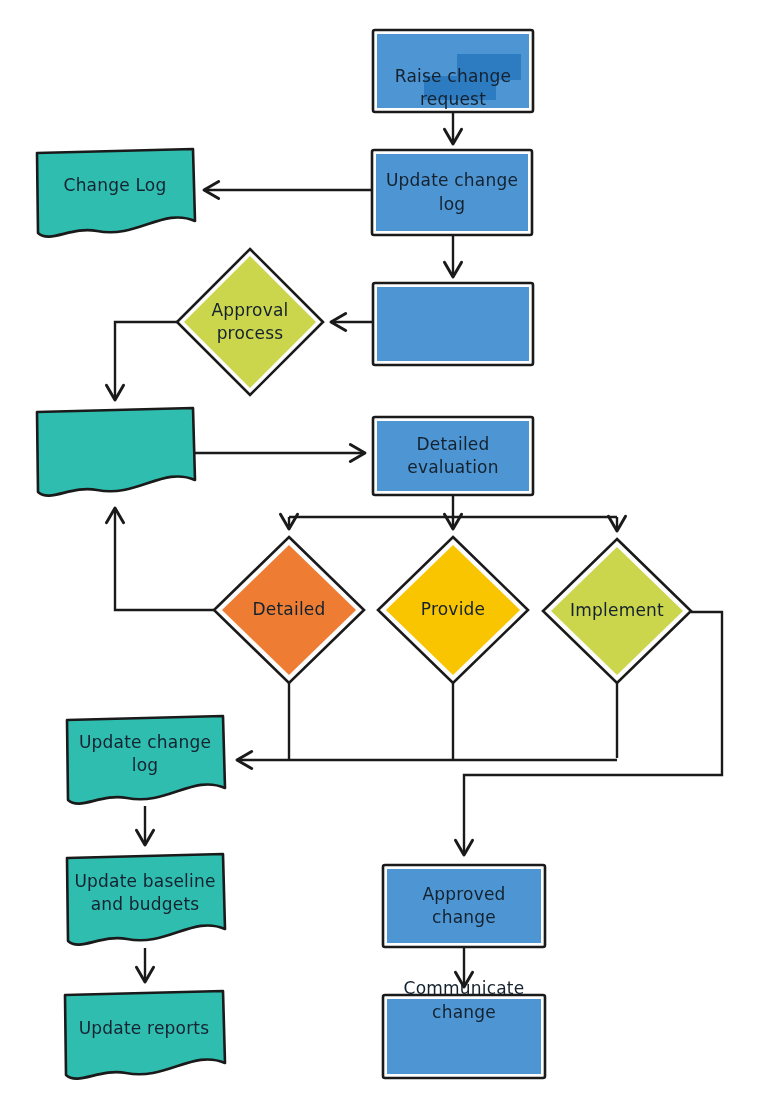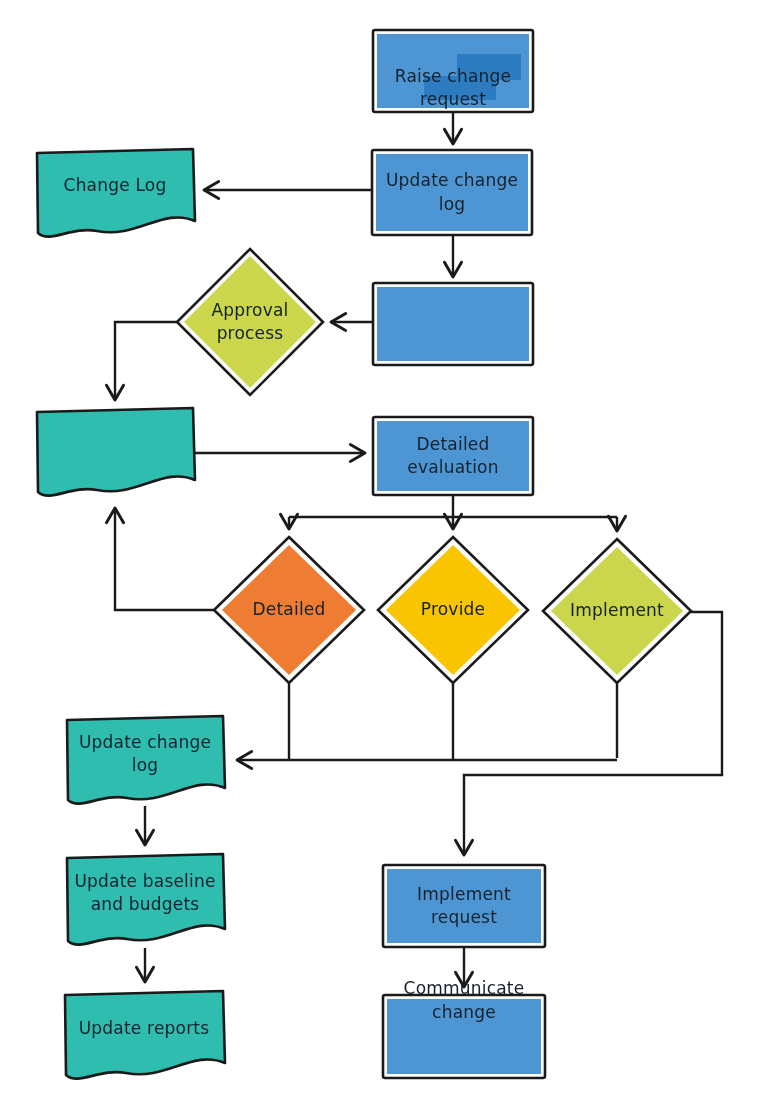--- a/index.html
+++ b/index.html
@@ -137,16 +137,16 @@
   <div class="label" style="left:43px;top:150px;width:144px;height:72px">Change Log</div>
   <div class="label" style="left:380px;top:152px;width:144px;height:81px">Update change log</div>
   <div class="label" style="left:180px;top:282px;width:140px;height:80px">Approval process</div>
   <div class="label" style="left:381px;top:419px;width:144px;height:74px">Detailed evaluation</div>
   <div class="label" style="left:214px;top:580px;width:150px;height:60px">Detailed</div>
   <div class="label" style="left:378px;top:580px;width:150px;height:60px">Provide</div>
   <div class="label" style="left:542px;top:581px;width:150px;height:60px">Implement</div>
   <div class="label" style="left:73px;top:717px;width:144px;height:74px">Update change log</div>
   <div class="label" style="left:71px;top:992px;width:146px;height:74px">Update reports</div>
   <div class="label" style="left:73px;top:855px;width:144px;height:76px">Update baseline and budgets</div>
-  <div class="label" style="left:391px;top:867px;width:146px;height:78px">Implement request</div>
+  <div class="label" style="left:391px;top:867px;width:146px;height:78px">Approved change</div>
   <div class="label" style="left:391px;top:961px;width:146px;height:79px">Communicate change</div>
 
 </div>
 
 </body></html>

